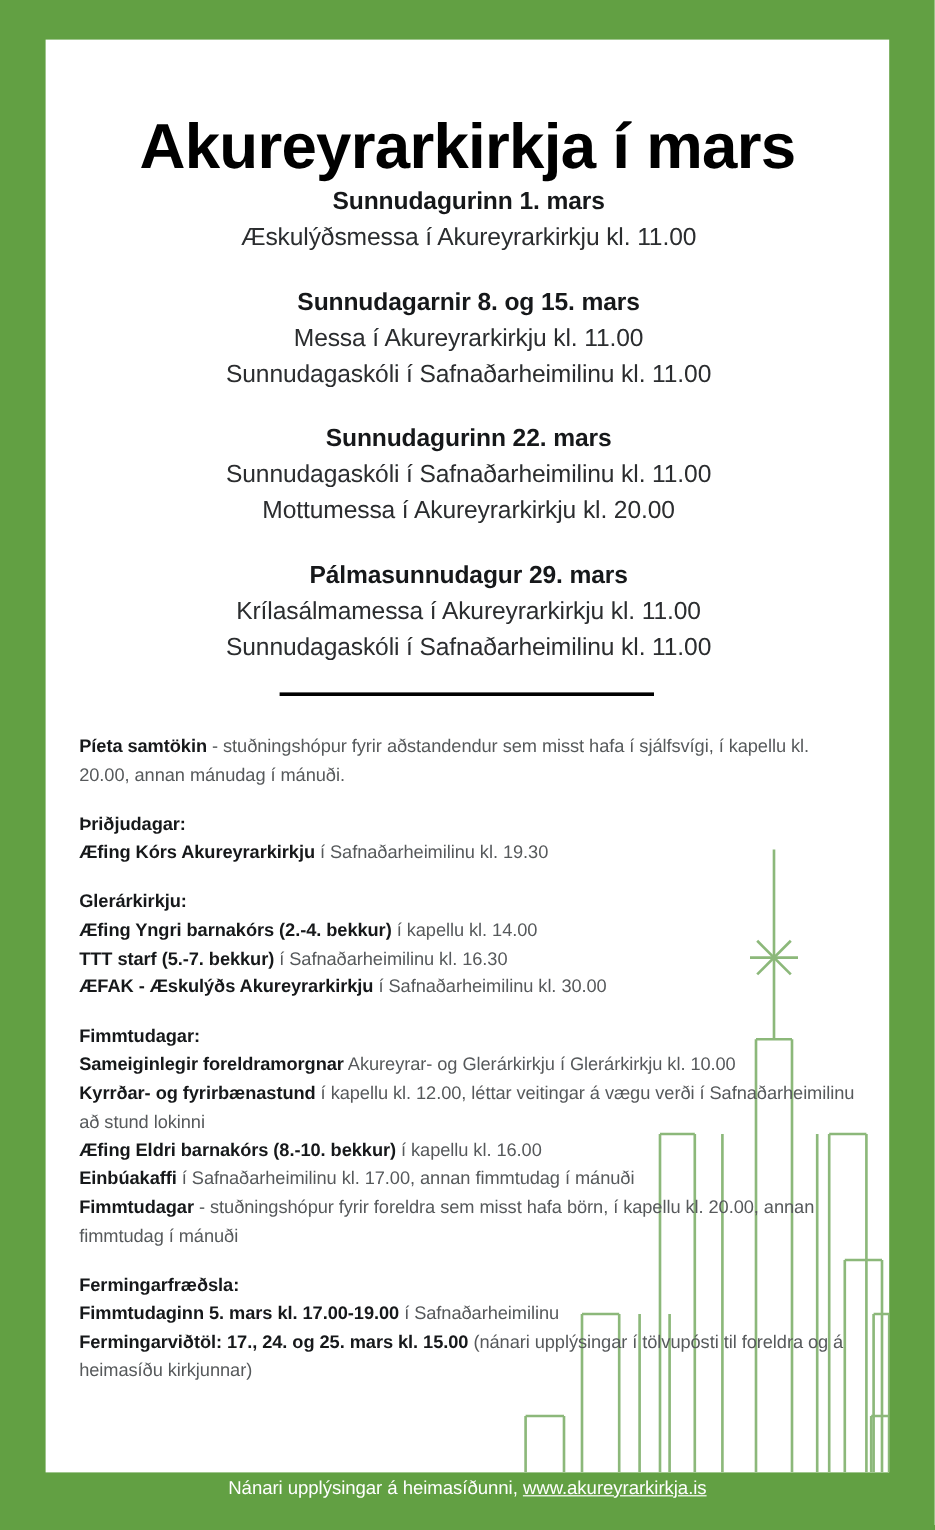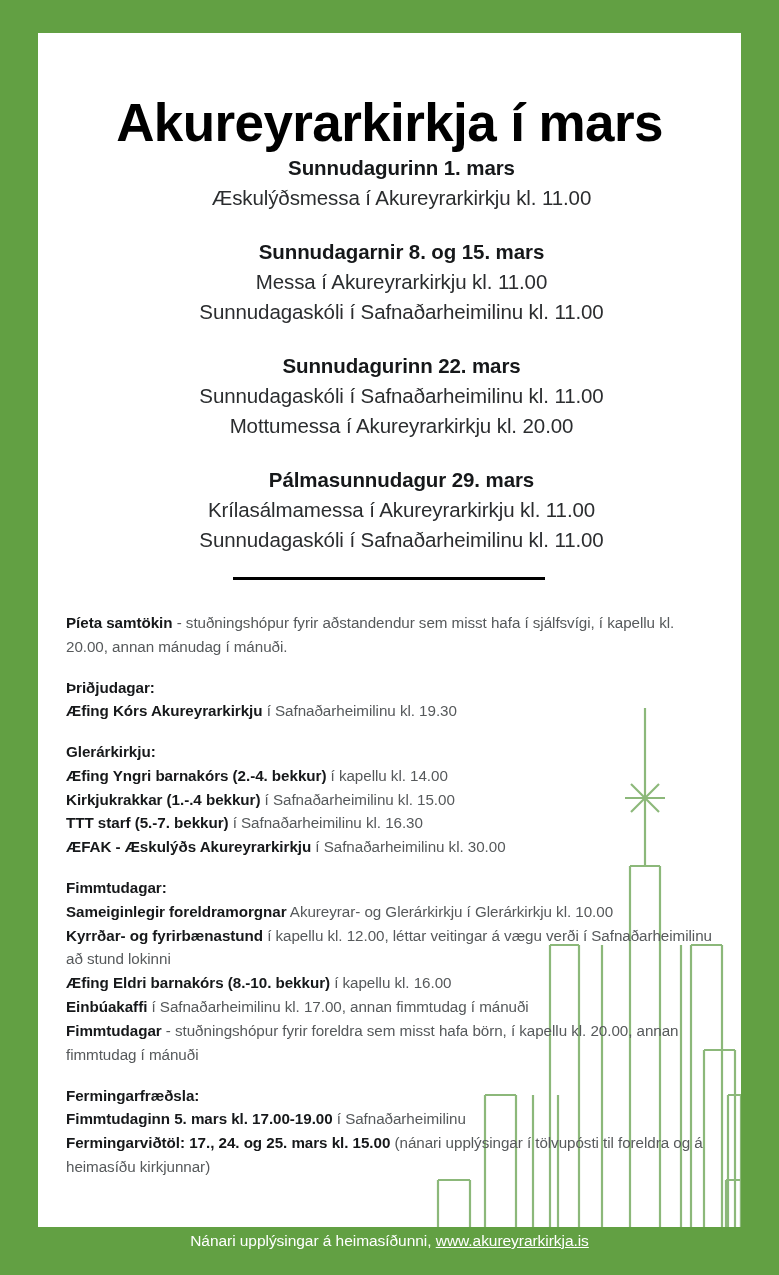--- a/index.html
+++ b/index.html
@@ -44,21 +44,21 @@
     text-align: center;
     font-size: 53px;
     font-weight: bold;
     letter-spacing: -0.6px;
     color: #000000;
     line-height: 1.05;
   }
   
   #services {
     position: absolute;
-    left: 12px;
+    left: 1px;
     top: 120px;
     width: 703px;
     text-align: center;
   }
   .svc-block {
     margin-bottom: 24px;
   }
   .svc-head {
     font-size: 20.5px;
     font-weight: bold;
@@ -191,21 +191,20 @@
         <div class="day-group">
           <div class="prog-item"><b>Píeta samtökin</b><span> - stuðningshópur fyrir aðstandendur sem misst hafa í sjálfsvígi, í kapellu kl. 20.00, annan mánudag í mánuði.</span></div>
         </div>
         <div class="day-group">
           <div class="day-head">Þriðjudagar:</div>
           <div class="prog-item"><b>Æfing Kórs Akureyrarkirkju</b><span> í Safnaðarheimilinu kl. 19.30</span></div>
         </div>
         <div class="day-group">
           <div class="day-head">Glerárkirkju:</div>
           <div class="prog-item"><b>Æfing Yngri barnakórs (2.-4. bekkur)</b><span> í kapellu kl. 14.00</span></div>
-          <div class="prog-item"><b>Kirkjukrakkar (1.-.4 bekkur)</b><span> í Safnaðarheimilinu kl. 15.00</span></div>
           <div class="prog-item"><b>TTT starf (5.-7. bekkur)</b><span> í Safnaðarheimilinu kl. 16.30</span></div>
           <div class="prog-item"><b>ÆFAK - Æskulýðs Akureyrarkirkju</b><span> í Safnaðarheimilinu kl. 30.00</span></div>
         </div>
         <div class="day-group">
           <div class="day-head">Fimmtudagar:</div>
           <div class="prog-item"><b>Sameiginlegir foreldramorgnar</b><span> Akureyrar- og Glerárkirkju í Glerárkirkju kl. 10.00</span></div>
           <div class="prog-item"><b>Kyrrðar- og fyrirbænastund</b><span> í kapellu kl. 12.00, léttar veitingar á vægu verði í Safnaðarheimilinu að stund lokinni</span></div>
           <div class="prog-item"><b>Æfing Eldri barnakórs (8.-10. bekkur)</b><span> í kapellu kl. 16.00</span></div>
           <div class="prog-item"><b>Einbúakaffi</b><span> í Safnaðarheimilinu kl. 17.00, annan fimmtudag í mánuði</span></div>
           <div class="prog-item"><b>Fimmtudagar</b><span> - stuðningshópur fyrir foreldra sem misst hafa börn, í kapellu kl. 20.00, annan fimmtudag í mánuði</span></div>

